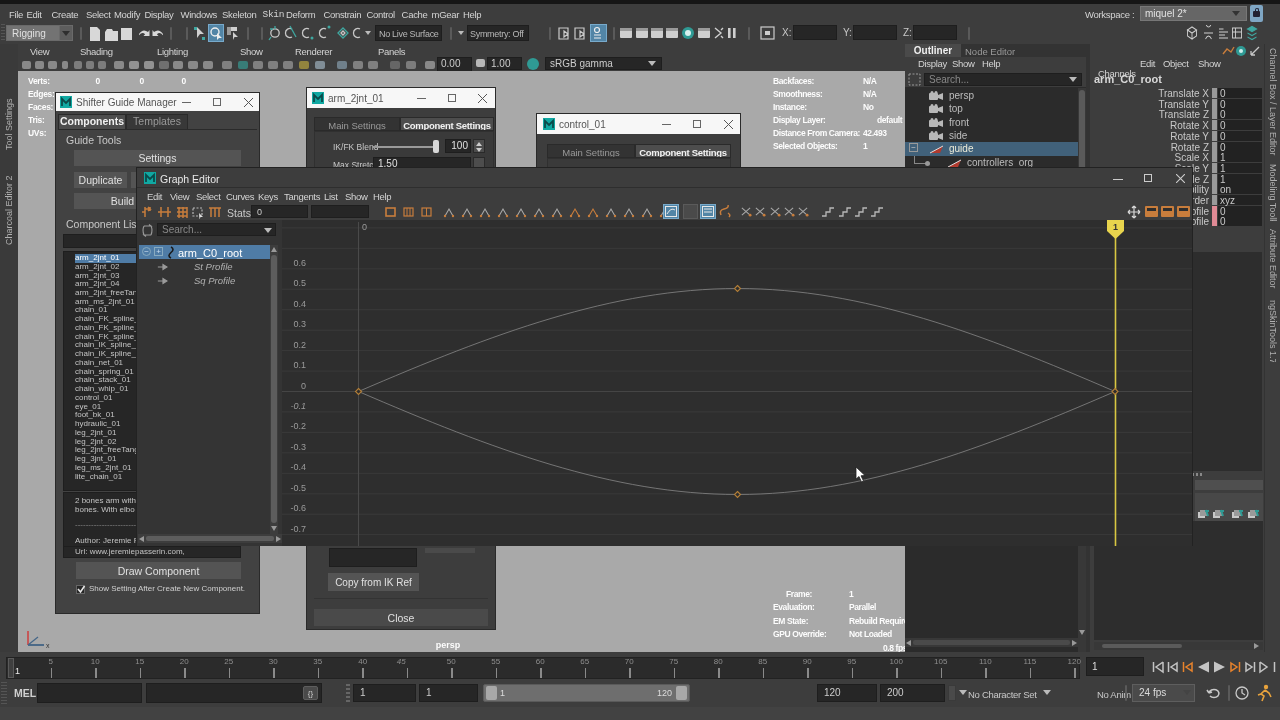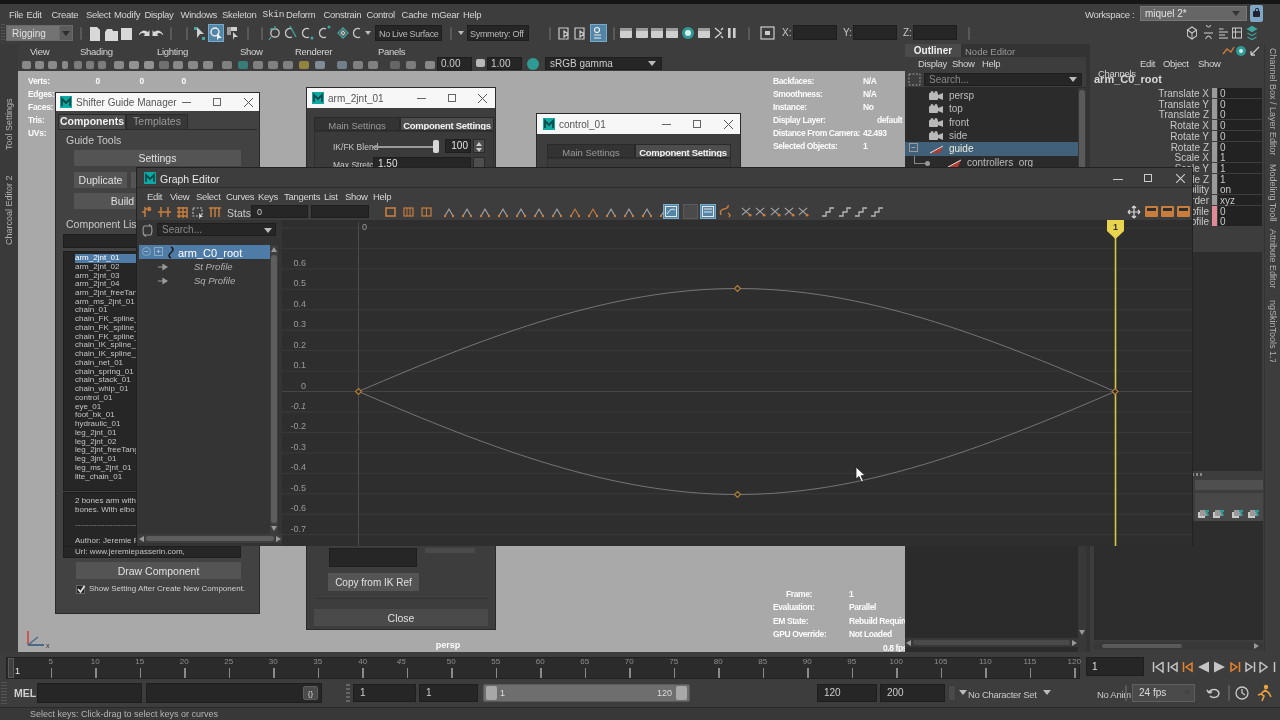--- a/index.html
+++ b/index.html
@@ -873,20 +873,17 @@
   <svg class="abs" style="left:1234px;top:5px;" width="16" height="16" viewBox="0 0 16 16">
         <circle cx="8" cy="8" r="6" fill="none" stroke="#c8c8c8" stroke-width="1.3"></circle>
         <path d="M8 4 v4 l3 2" stroke="#c8c8c8" stroke-width="1.3" fill="none"></path>
       </svg>
   <svg class="abs" style="left:1256px;top:4px;" width="16" height="18" viewBox="0 0 16 18">
         <circle cx="10" cy="3" r="2.2" fill="#e8a33d"></circle>
         <path d="M9 6 l-4 4 3 2 -2 5 M9 6 l4 3 2 4 M5 10 l-3 1" stroke="#e8a33d" stroke-width="1.6" fill="none"></path>
       </svg>
 </div>
 
-<div class="abs" style="left:0;top:707px;width:1280px;height:13px;background:#383838;border-top:1px solid #2a2a2a;">
-  <span class="abs" style="left:30px;top:1px;font-size:9px;color:#b4b4b4;">Select keys: Click-drag to select keys or curves</span>
-</div>
 
 <svg class="abs" style="left:855px;top:466px;z-index:99;" width="12" height="18" viewBox="0 0 12 18">
       <path d="M1 1 L1 13 L4 10.5 L6.5 16 L8.5 15 L6 9.8 L10 9.5 Z" fill="#fff" stroke="#222" stroke-width="0.8"></path>
     </svg>
 </div>
 
 </body></html>

